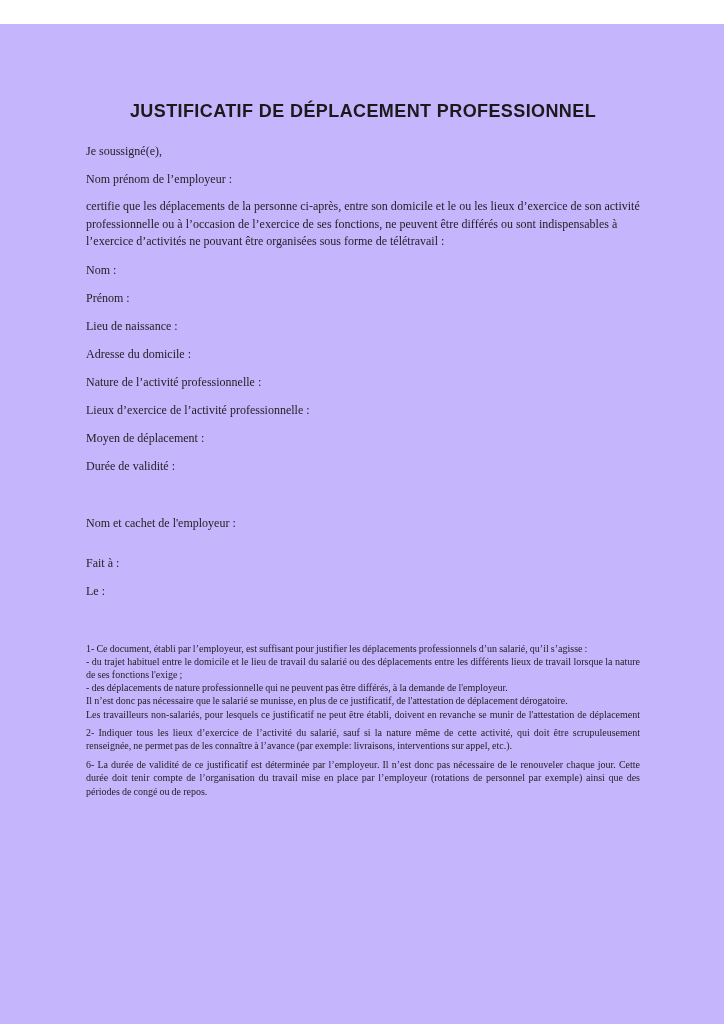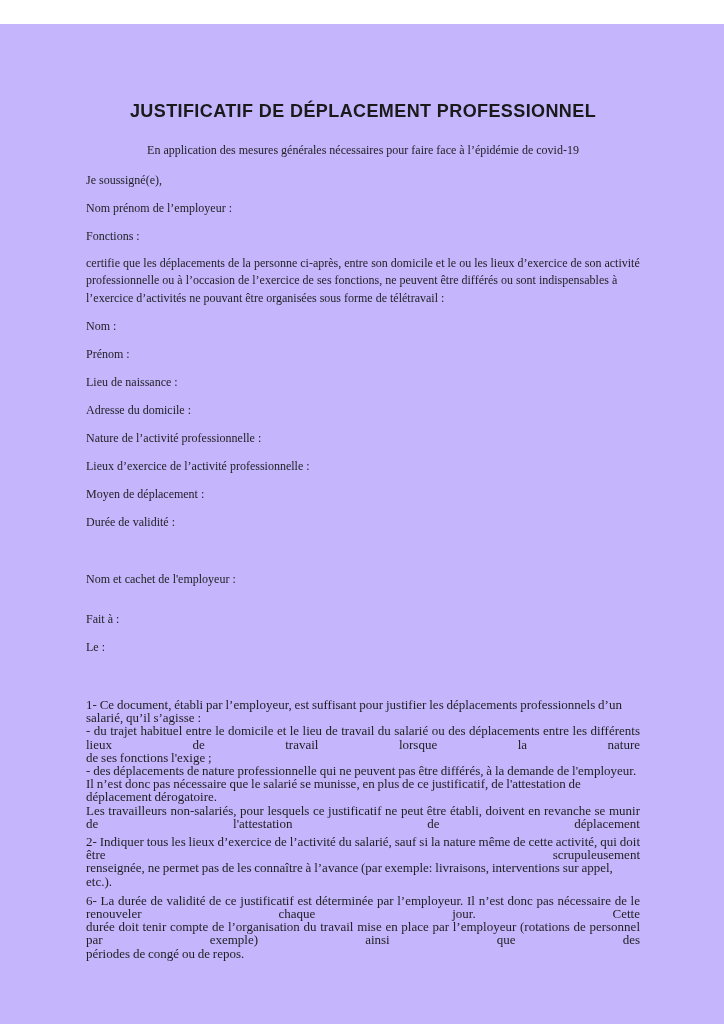--- a/index.html
+++ b/index.html
@@ -41,21 +41,21 @@
   }
   .sworn        { margin: 12px 0 0; line-height: 18px; }
   p.label       { margin: 10px 0 0; line-height: 18px; }
   p.para        { margin: 10px 0 0; line-height: 17.5px; }
   p.field       { margin: 10px 0 0; line-height: 18px; }
   p.cachet      { margin: 39px 0 0; line-height: 18px; }
   p.fait        { margin: 22px 0 0; line-height: 18px; }
   p.le          { margin: 10px 0 0; line-height: 18px; }
   .footnotes {
     margin-top: 42px;
-    font-size: 13px;
+    font-size: 10px;
     line-height: 13.2px;
     word-spacing: -0.4px;
   }
   .footnote { margin: 0; }
   .footnote.fn2 { margin-top: 5px; }
   .footnote.fn3 { margin-top: 6px; }
   .fn-line { margin: 0; }
   .fn-line.stretch {
     text-align: justify;
     text-align-last: justify;
@@ -63,26 +63,24 @@
 </style>
 </head>
 <body>
 
 <div class="page">
   <div class="content">
 
     <h1 class="doc-title">JUSTIFICATIF DE DÉPLACEMENT PROFESSIONNEL</h1>
 
     <div class="subtitle">
-      <div>En application des mesures générales nécessaires pour faire face à l’épidémie de covid-19</div>
     </div>
 
     <p class="sworn">Je soussigné(e),</p>
     <p class="label">Nom prénom de l’employeur :</p>
-    <p class="label">Fonctions :</p>
 
     <p class="para">certifie que les déplacements de la personne ci-après, entre son domicile et le ou les lieux d’exercice de son activité professionnelle ou à l’occasion de l’exercice de ses fonctions, ne peuvent être différés ou sont indispensables à l’exercice d’activités ne pouvant être organisées sous forme de télétravail :</p>
 
     <p class="field">Nom :</p>
     <p class="field">Prénom :</p>
     <p class="field">Lieu de naissance :</p>
     <p class="field">Adresse du domicile :</p>
     <p class="field">Nature de l’activité professionnelle :</p>
     <p class="field">Lieux d’exercice de l’activité professionnelle :</p>
     <p class="field">Moyen de déplacement :</p>

